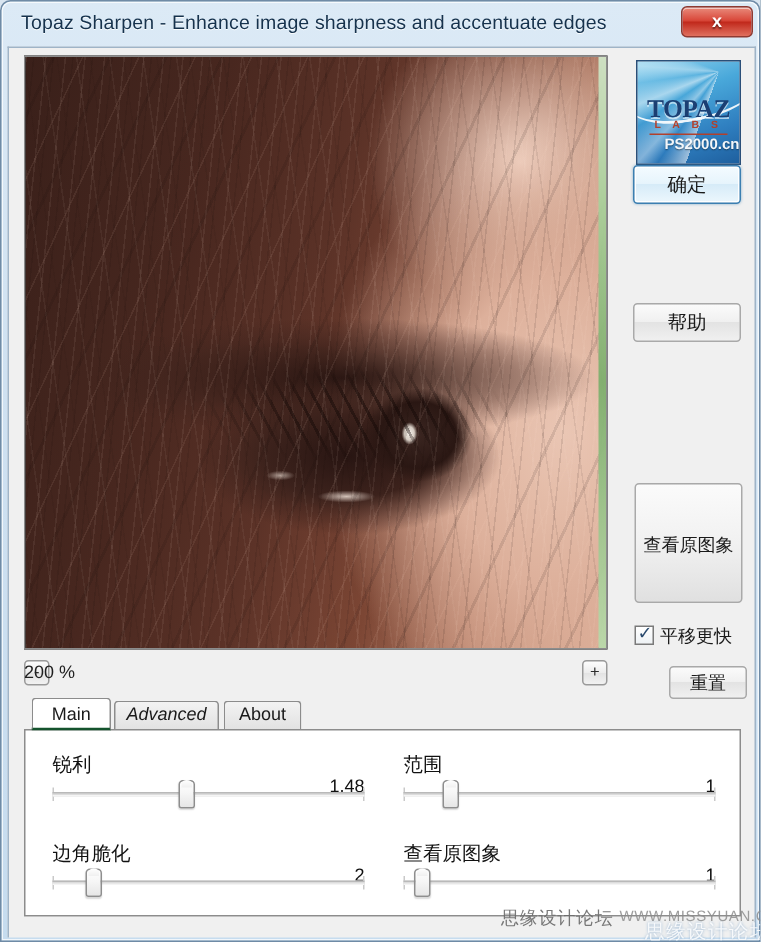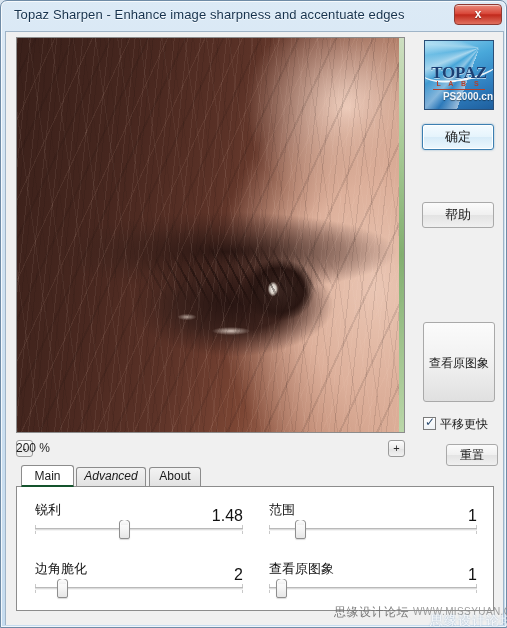--- a/index.html
+++ b/index.html
@@ -287,21 +287,21 @@
     line-height: 24px;
     text-align: center;
     color: #1a1a1a;
     cursor: pointer;
   }
   .btn.primary {
     border: 1px solid #3c7fb1;
     box-shadow: inset 0 0 0 1px #ffffff, 0 0 2px rgba(60,127,177,0.6);
     background: linear-gradient(to bottom, #f4fbff 0%, #e6f4fc 48%, #d6ebf8 50%, #ecf7fd 100%);
   }
-  .btn-ok     { top: 92px; }
+  .btn-ok     { top: 78px; }
   .btn-cancel { top: 128px; }
   .btn-help   { top: 170px; }
 
   .view-orig {
     position: absolute;
     left: 417px;
     top: 290px;
     width: 72px;
     height: 80px;
     box-sizing: border-box;
@@ -423,22 +423,22 @@
 
   .sg-label {
     position: absolute;
     left: 0; top: 0;
     font-size: 13px;
     color: #111;
     white-space: nowrap;
   }
   .sg-value {
     position: absolute;
-    right: 0; top: 6px;
-    font-size: 16px;
+    right: 0; top: 16px;
+    font-size: 12px;
     color: #111;
   }
   .sg-track {
     position: absolute;
     left: 0;
     top: 27px;
     width: 208px;
     height: 3px;
     box-sizing: border-box;
     border-top: 1px solid #b9b9b9;

